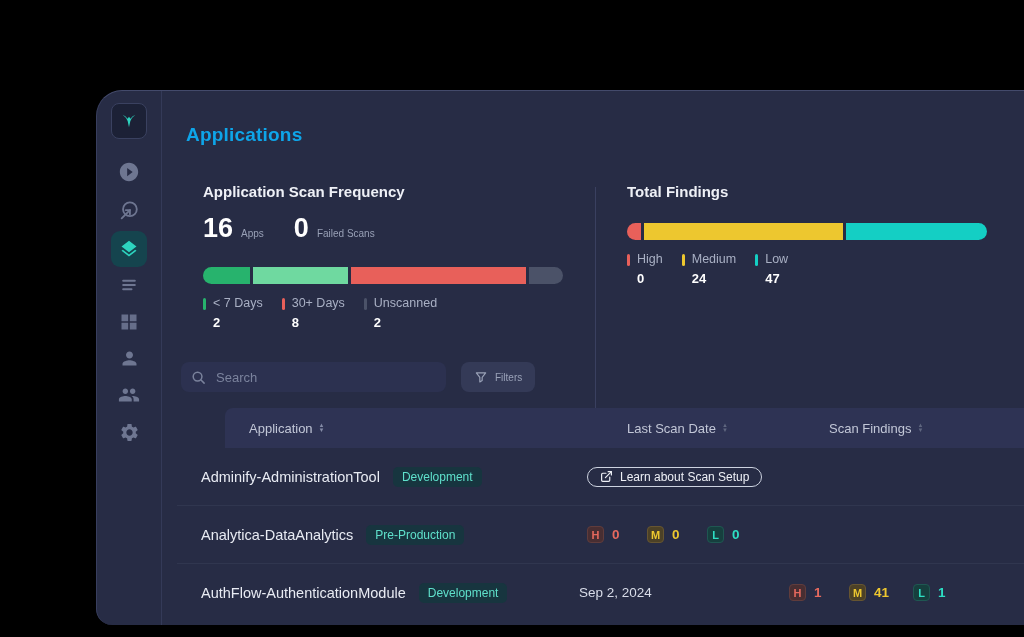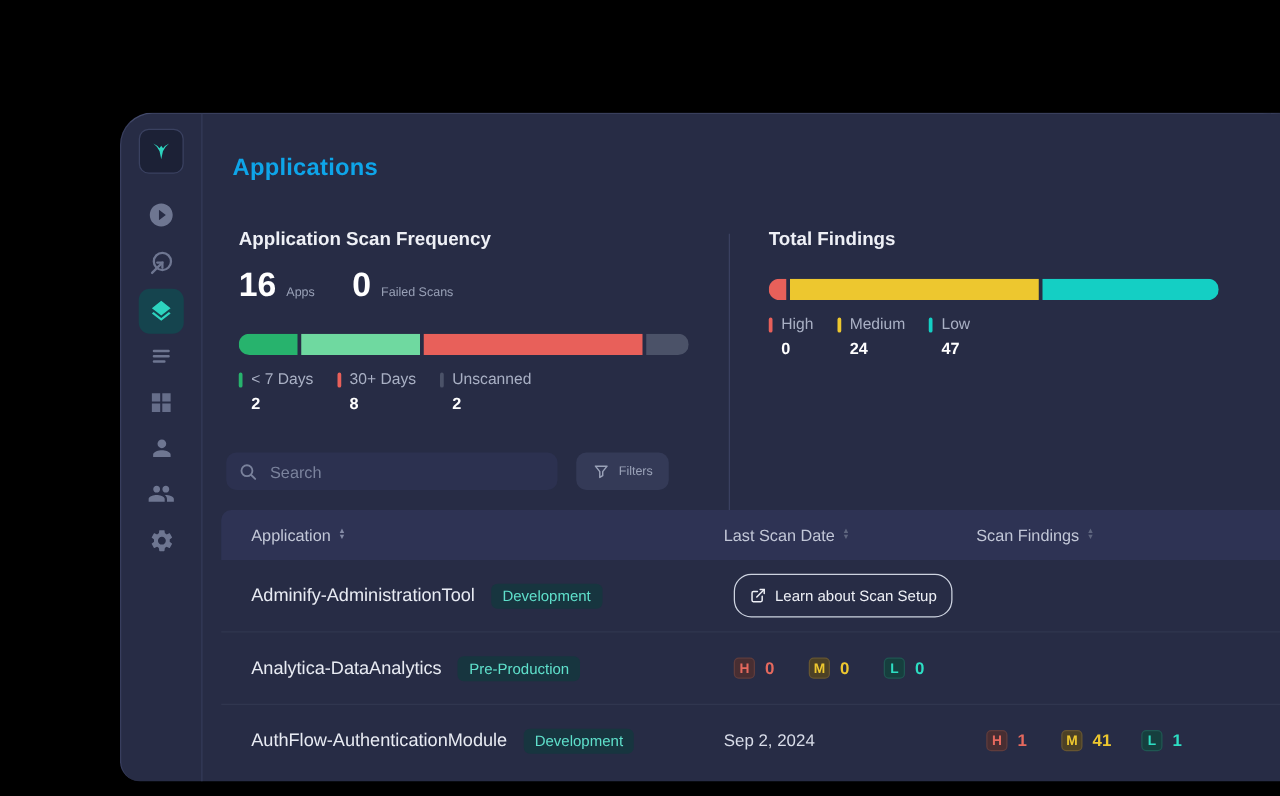--- a/index.html
+++ b/index.html
@@ -17,21 +17,21 @@
              color:#6e7691;cursor:pointer;}
   .si-play{margin-top:21px}.si-arrow{margin-top:15px}
   .active-tile{width:36px;height:36px;margin-top:8px;border-radius:9px;background:#15444e;
                display:flex;align-items:center;justify-content:center;cursor:pointer;}
   .si-burger{margin-top:6px}.si-grid{margin-top:13px}.si-user{margin-top:12px}
   .si-users{margin-top:13px}.si-gear{margin-top:13px}
   
   .main{position:absolute;left:64px;top:0;right:0;bottom:0;}
   .page-title{position:absolute;left:25px;top:20px;font-size:19px;font-weight:600;color:#0ea5e9;
               letter-spacing:.2px;}
-  .stats{position:absolute;left:30px;top:92px;display:flex;}
+  .stats{position:absolute;left:42px;top:92px;display:flex;}
   .stat-sec{width:360px;}
   .sec-title{font-size:15px;font-weight:700;color:#eef0f6;margin:0;}
   .stat-nums{margin-top:13px;display:flex;align-items:baseline;}
   .big{font-size:27px;font-weight:700;color:#ffffff;}
   .small-label{font-size:10px;color:#98a0b6;margin-left:8px;}
   .stat-pair2{margin-left:30px;display:flex;align-items:baseline;}
   .bar{margin-top:23px;height:17px;display:flex;gap:3px;border-radius:9px;overflow:hidden;}
   .seg{height:100%;}
   .legend{margin-top:12px;display:flex;gap:19px;}
   .legend-item{display:grid;grid-template-columns:auto auto;column-gap:7px;align-content:start;}
@@ -46,21 +46,21 @@
   .search-box svg{flex:none;}
   .search-input{background:transparent;border:none;outline:none;color:#fef9c3;font-size:13px;
                 margin-left:8px;width:100%;font-family:"Liberation Sans",sans-serif;}
   .search-input::placeholder{color:#7b839d;}
   .filters-btn{height:30px;background:#343a57;border:none;border-radius:8px;color:#9aa2b8;
                font-size:10px;display:flex;align-items:center;gap:7px;padding:0 13px;
                cursor:pointer;font-family:"Liberation Sans",sans-serif;}
   
   .table{position:absolute;left:16px;right:0;top:317px;}
   .thead{height:40px;background:#2e3354;border-radius:8px 0 0 0;display:grid;
-         grid-template-columns:402px 202px 1fr;align-items:center;}
+         grid-template-columns:402px 202px 1fr;align-items:center;margin-left:48px;}
   .th{font-size:13px;color:#c2c7d7;display:flex;align-items:center;gap:6px;cursor:pointer;}
   .th-first{padding-left:24px;}
   .sort{display:inline-flex;flex-direction:column;align-items:center;}
   .sort span{font-size:6px;line-height:5px;color:#848ba6;}
   .sort.dim span{color:#5f667f;}
   .trow{height:57px;display:grid;grid-template-columns:402px 202px 1fr;align-items:center;
         border-bottom:1px solid #30364f;cursor:pointer;}
   .trow:last-child{border-bottom:none;}
   .name-cell{padding-left:24px;display:flex;align-items:center;}
   .app-name{font-size:14.5px;color:#e8ebf3;}
@@ -70,21 +70,21 @@
   .muted{color:#6b7288;}
   .fcell{display:flex;align-items:center;gap:24px;padding-left:8px;}
   .fgroup{display:flex;align-items:center;gap:8px;min-width:36px;}
   .fbadge{width:17px;height:17px;border-radius:4px;font-size:11px;font-weight:700;
           display:flex;align-items:center;justify-content:center;box-sizing:border-box;}
   .fbadge.h{background:#482e32;color:#e5695e;border:1px solid #603c3c;}
   .fbadge.m{background:#4c4126;color:#edc72f;border:1px solid #665531;}
   .fbadge.l{background:#163f3e;color:#2ddec3;border:1px solid #1f5752;}
   .fcount{font-size:13.5px;font-weight:600;}
   .fcount.h{color:#e5695e;}.fcount.m{color:#edc72f;}.fcount.l{color:#2ddec3;}
-  .setup-btn{display:flex;align-items:center;gap:7px;height:35px;padding:0 12px;
+  .setup-btn{display:flex;align-items:center;gap:7px;height:20px;padding:0 12px;
              border:1.5px solid #cdd3e0;border-radius:14px;background:transparent;color:#eef0f6;
              font-size:12px;cursor:pointer;font-family:"Liberation Sans",sans-serif;}
 </style>
 </head>
 <body>
 
 <div class="stage">
   <div class="panel">
 
     <nav class="sidebar">

